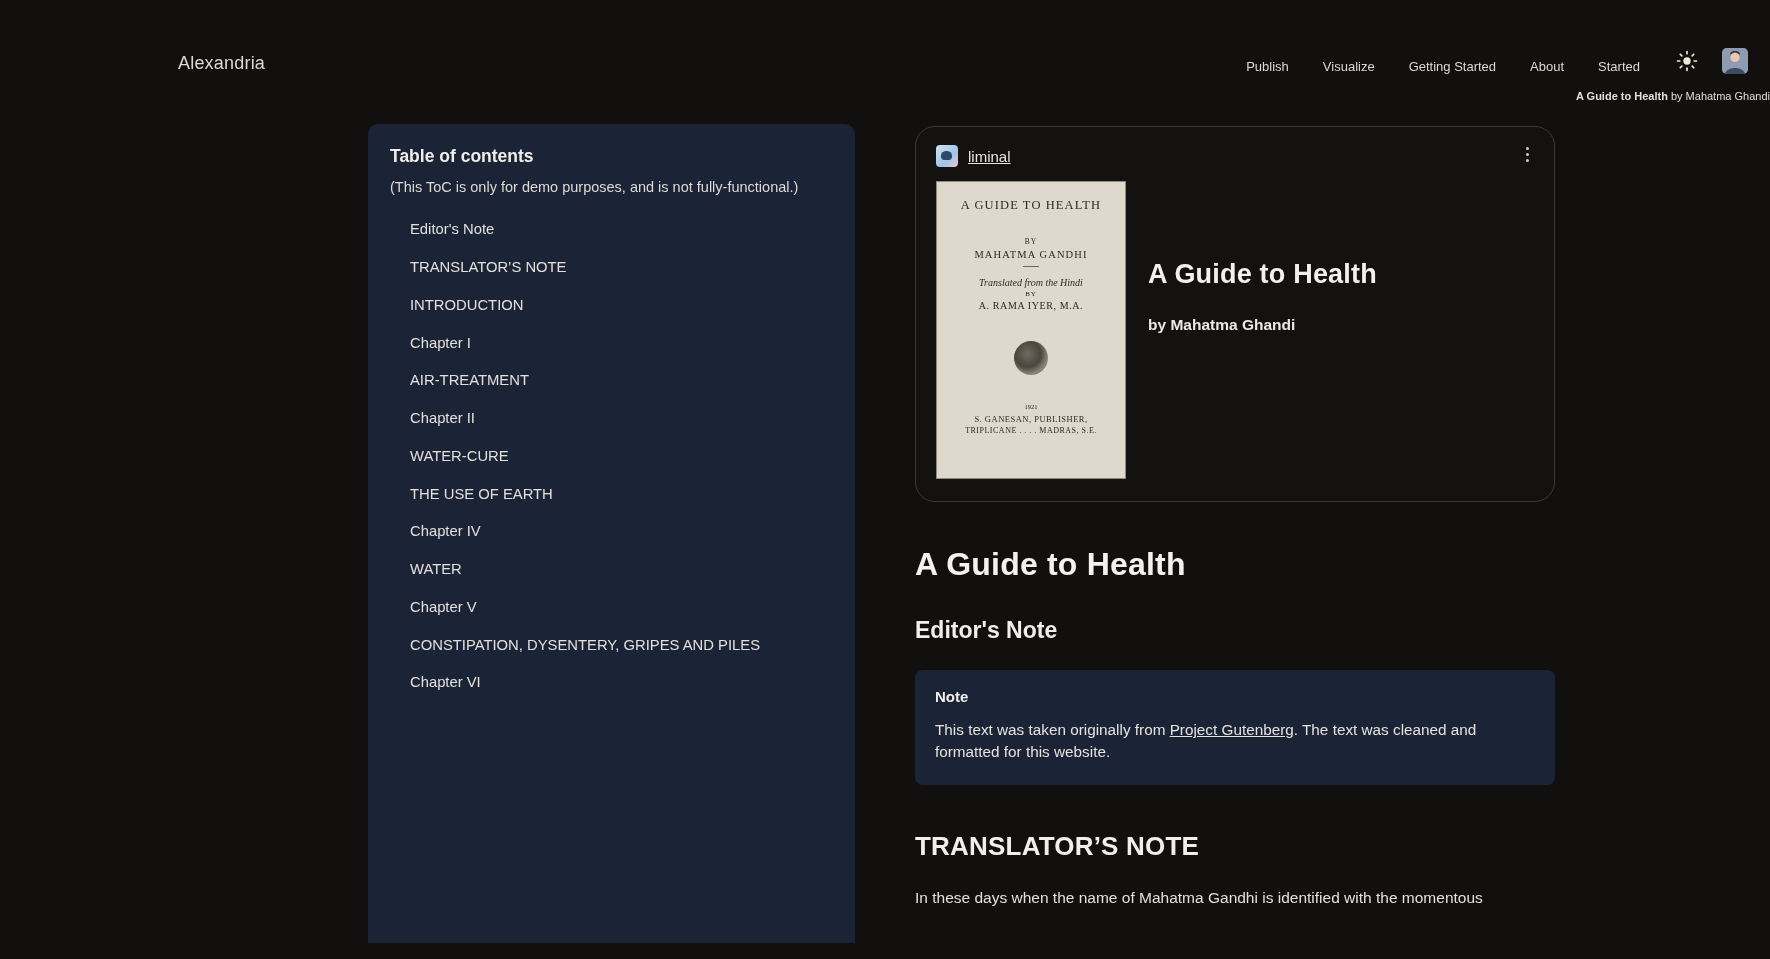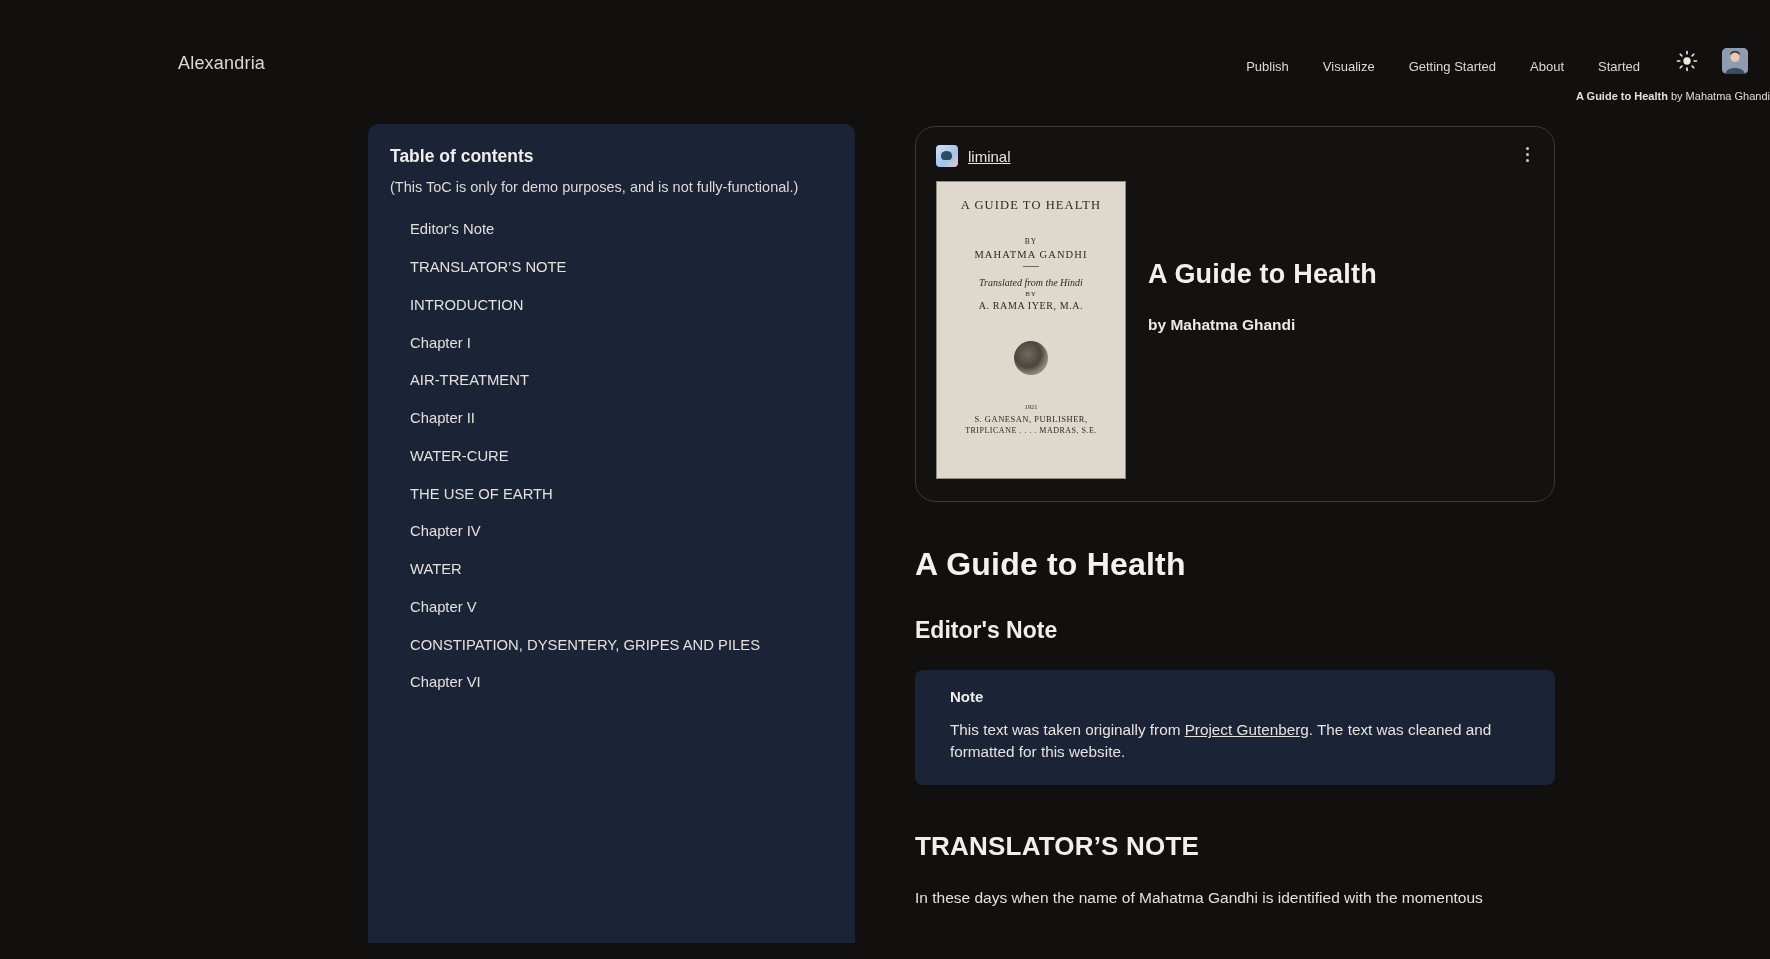--- a/index.html
+++ b/index.html
@@ -229,21 +229,21 @@
   }
   .doc-h2 {
     font-size: 23px;
     font-weight: bold;
     color: #f1efeb;
     margin: 0 0 26px 0;
   }
   .note-box {
     background: #1b2436;
     border-radius: 8px;
-    padding: 18px 20px 22px 35px;
+    padding: 18px 20px 22px 20px;
     margin-bottom: 46px;
   }
   .note-label {
     font-size: 15px;
     font-weight: bold;
     color: #f0eeea;
     margin: 0 0 14px 0;
   }
   .note-text {
     font-size: 15.3px;

